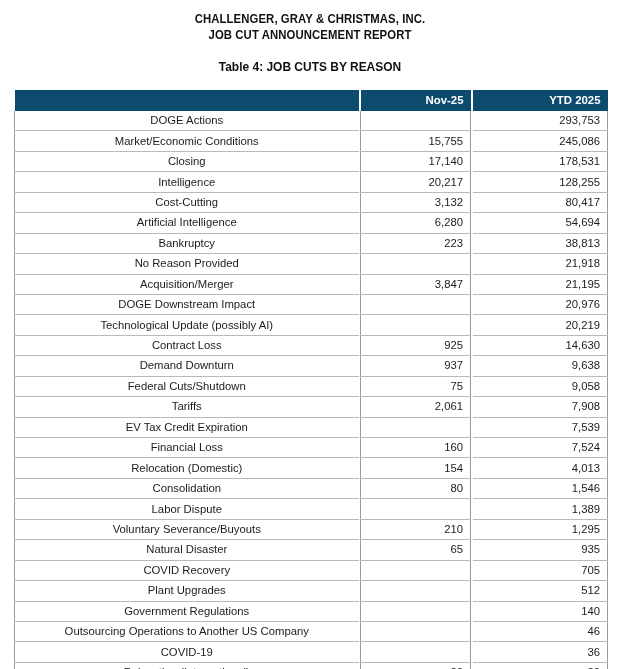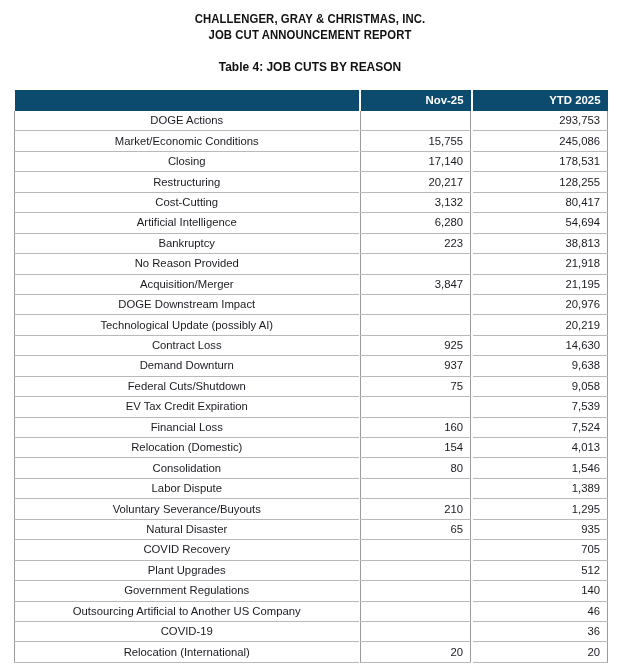--- a/index.html
+++ b/index.html
@@ -162,21 +162,21 @@
             <td class="num ytd">245,086</td>
           </tr>
           <tr>
             <td class="reason">Closing</td>
             <td class="gapcell"></td>
             <td class="num month">17,140</td>
             <td class="gapcell"></td>
             <td class="num ytd">178,531</td>
           </tr>
           <tr>
-            <td class="reason">Restructuring</td>
+            <td class="reason">Intelligence</td>
             <td class="gapcell"></td>
             <td class="num month">20,217</td>
             <td class="gapcell"></td>
             <td class="num ytd">128,255</td>
           </tr>
           <tr>
             <td class="reason">Cost-Cutting</td>
             <td class="gapcell"></td>
             <td class="num month">3,132</td>
             <td class="gapcell"></td>
@@ -239,20 +239,27 @@
             <td class="num ytd">9,638</td>
           </tr>
           <tr>
             <td class="reason">Federal Cuts/Shutdown</td>
             <td class="gapcell"></td>
             <td class="num month">75</td>
             <td class="gapcell"></td>
             <td class="num ytd">9,058</td>
           </tr>
           <tr>
+            <td class="reason">Tariffs</td>
+            <td class="gapcell"></td>
+            <td class="num month">2,061</td>
+            <td class="gapcell"></td>
+            <td class="num ytd">7,908</td>
+          </tr>
+          <tr>
             <td class="reason">EV Tax Credit Expiration</td>
             <td class="gapcell"></td>
             <td class="num month"></td>
             <td class="gapcell"></td>
             <td class="num ytd">7,539</td>
           </tr>
           <tr>
             <td class="reason">Financial Loss</td>
             <td class="gapcell"></td>
             <td class="num month">160</td>
@@ -309,21 +316,21 @@
             <td class="num ytd">512</td>
           </tr>
           <tr>
             <td class="reason">Government Regulations</td>
             <td class="gapcell"></td>
             <td class="num month"></td>
             <td class="gapcell"></td>
             <td class="num ytd">140</td>
           </tr>
           <tr>
-            <td class="reason">Outsourcing Artificial to Another US Company</td>
+            <td class="reason">Outsourcing Operations to Another US Company</td>
             <td class="gapcell"></td>
             <td class="num month"></td>
             <td class="gapcell"></td>
             <td class="num ytd">46</td>
           </tr>
           <tr>
             <td class="reason">COVID-19</td>
             <td class="gapcell"></td>
             <td class="num month"></td>
             <td class="gapcell"></td>

